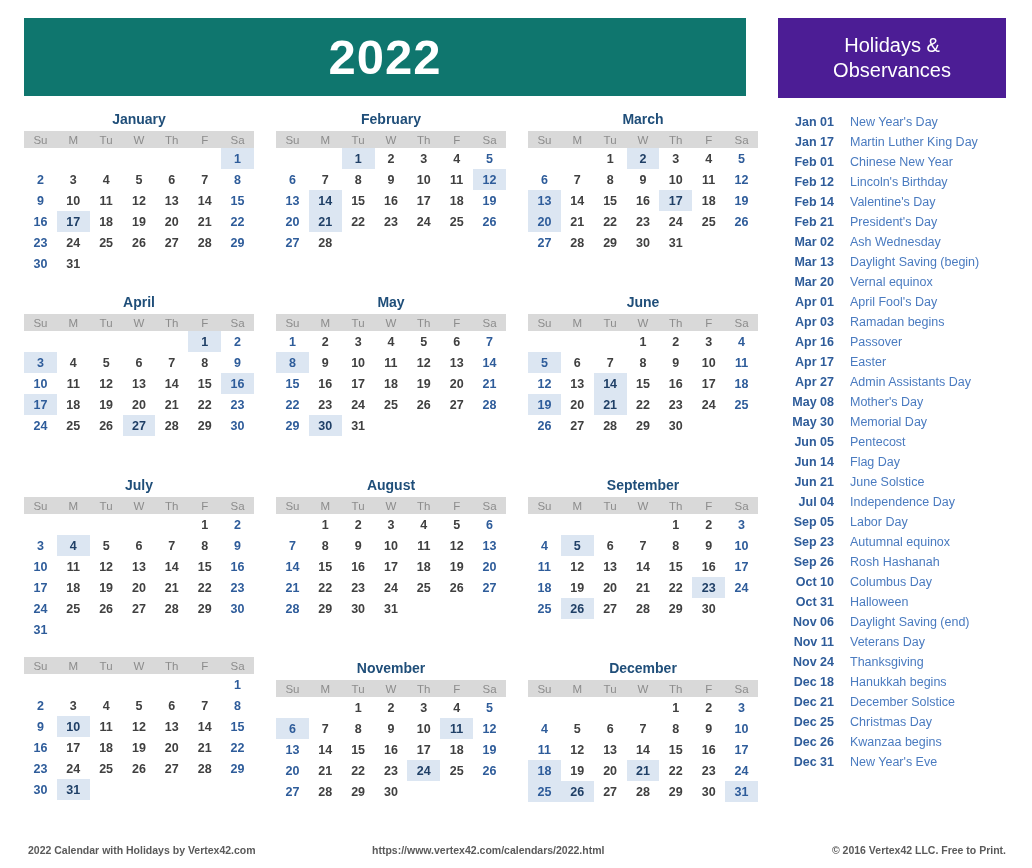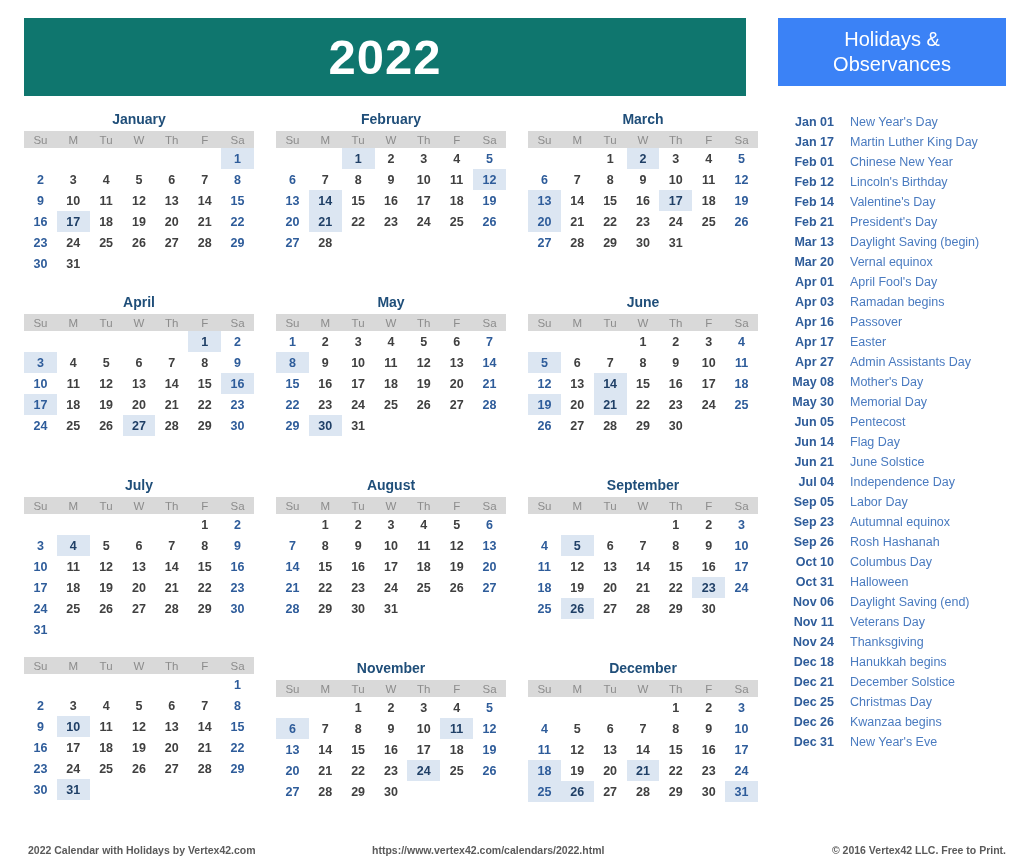--- a/index.html
+++ b/index.html
@@ -19,22 +19,22 @@
     display: flex; align-items: center; justify-content: center;
   }
   .year-title {
     color: #ffffff; font-size: 49px; font-weight: bold;
     letter-spacing: 1px; line-height: 1;
   }
 
   
   .side-banner {
     position: absolute; left: 778px; top: 18px;
-    width: 228px; height: 68px;
-    background: #3b82f6;
+    width: 228px; height: 80px;
+    background: #4c1d95;
     display: flex; flex-direction: column;
     align-items: center; justify-content: center;
   }
   .side-banner-line {
     color: #ffffff; font-size: 20px; line-height: 25px; font-weight: normal;
   }
 
   
   .months {
     position: absolute; left: 24px; top: 108px;
@@ -936,20 +936,24 @@
       </div>
       <div class="hrow">
         <span class="hdate">Feb 14</span>
         <span class="hname">Valentine's Day</span>
       </div>
       <div class="hrow">
         <span class="hdate">Feb 21</span>
         <span class="hname">President's Day</span>
       </div>
       <div class="hrow">
+        <span class="hdate">Mar 02</span>
+        <span class="hname">Ash Wednesday</span>
+      </div>
+      <div class="hrow">
         <span class="hdate">Mar 13</span>
         <span class="hname">Daylight Saving (begin)</span>
       </div>
       <div class="hrow">
         <span class="hdate">Mar 20</span>
         <span class="hname">Vernal equinox</span>
       </div>
       <div class="hrow">
         <span class="hdate">Apr 01</span>
         <span class="hname">April Fool's Day</span>

